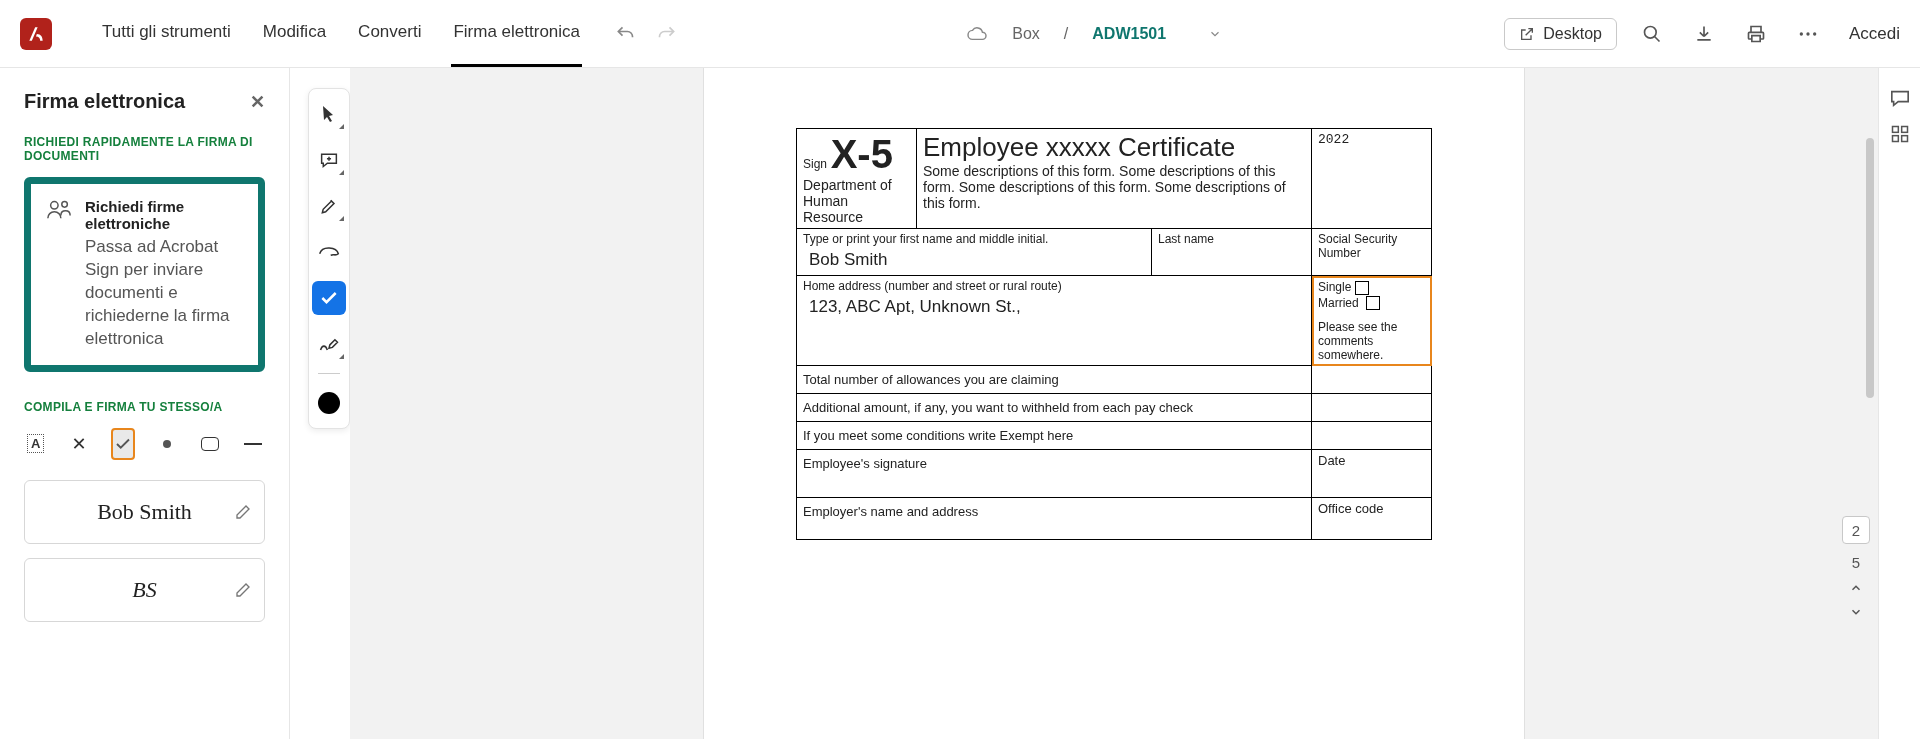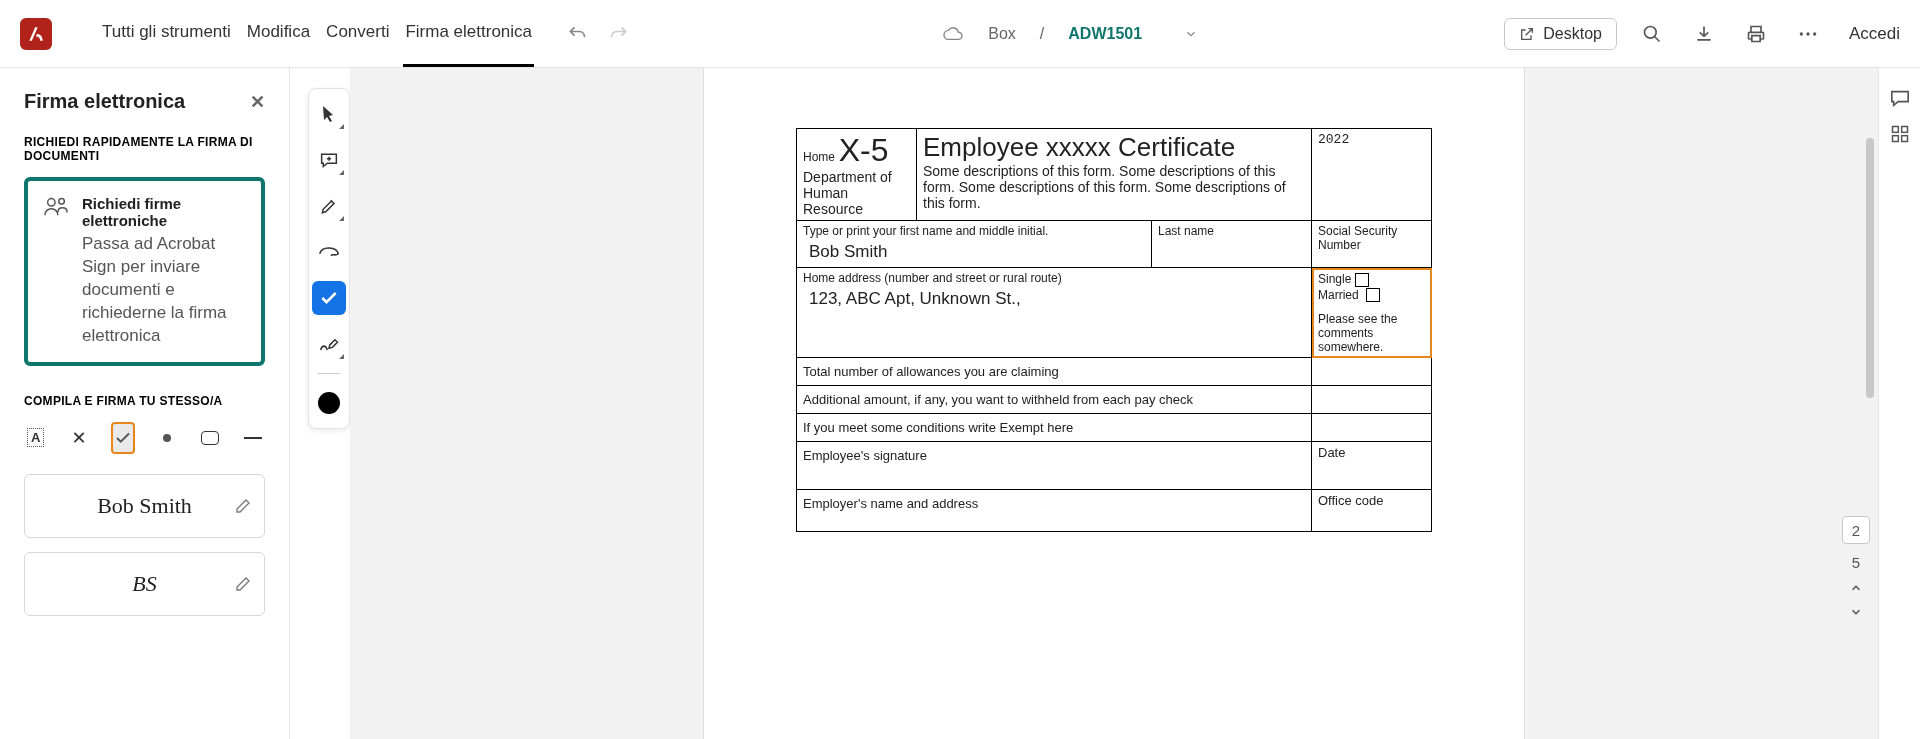--- a/index.html
+++ b/index.html
@@ -1,34 +1,34 @@
 <!DOCTYPE html>
 <html><head>
 <meta charset="utf-8">
 <style>
   html,body{margin:0;padding:0;font-family:"Segoe UI",Arial,sans-serif;color:#222;background:#fff;height:100%;}
   *{box-sizing:border-box;}
   
   .topbar{height:68px;border-bottom:1px solid #e6e6e6;display:flex;align-items:center;padding:0 20px;gap:8px;}
   .logo{width:32px;height:32px;background:#b1221b;border-radius:6px;display:flex;align-items:center;justify-content:center;color:#fff;font-weight:bold;font-style:italic;font-size:20px;}
-  .menu{display:flex;gap:12px;margin-left:40px;font-size:17px;color:#333;}
+  .menu{display:flex;gap:28px;margin-left:40px;font-size:17px;color:#333;}
   .menu > div{padding:22px 2px;cursor:pointer;}
   .menu > div.active{border-bottom:3px solid #000;}
   .iconbtn{width:34px;height:34px;border-radius:4px;display:flex;align-items:center;justify-content:center;color:#555;cursor:pointer;}
   .spacer{flex:1;}
   .breadcrumb{display:flex;align-items:center;gap:24px;font-size:16px;color:#666;}
   .breadcrumb .file{color:#0f766e;font-weight:600;}
   .desktopbtn{border:1px solid #c9c9c9;border-radius:6px;padding:6px 14px;display:flex;align-items:center;gap:8px;font-size:16px;color:#333;cursor:pointer;}
   .topright{display:flex;align-items:center;gap:18px;}
   
   .main{display:flex;height:calc(100% - 68px);}
   .leftpanel{width:290px;border-right:1px solid #e6e6e6;padding:22px 24px 10px 24px;overflow:auto;}
   .panelhead{display:flex;align-items:center;justify-content:space-between;font-size:20px;font-weight:600;margin-bottom:22px;}
-  .section-label{font-size:12px;letter-spacing:.3px;color:#000000;font-weight:600;margin-bottom:14px;}
-  .promo{border:4px solid #0f766e;border-radius:6px;padding:14px;display:flex;gap:12px;margin-bottom:28px;}
+  .section-label{font-size:12px;letter-spacing:.3px;color:#15803d;font-weight:600;margin-bottom:14px;}
+  .promo{border:7px solid #0f766e;border-radius:6px;padding:14px;display:flex;gap:12px;margin-bottom:28px;}
   .promo .pic{width:28px;flex:none;color:#555;font-size:20px;display:flex;align-items:flex-start;justify-content:center;}
   .promo .ttl{font-weight:600;font-size:15px;margin-bottom:4px;}
   .promo .desc{font-size:17px;color:#555;line-height:1.35;}
   .tools{display:flex;align-items:center;gap:20px;margin:12px 0 20px 0;color:#333;}
   .tool{width:32px;height:32px;display:flex;align-items:center;justify-content:center;cursor:pointer;border-radius:4px;}
   .tool.sel{border:2px solid #e8861c;background:#e9e9e9;}
   .sigbox{border:1px solid #d7d7d7;border-radius:6px;height:64px;display:flex;align-items:center;justify-content:center;position:relative;margin-bottom:14px;}
   .sigbox .edit{position:absolute;right:12px;top:50%;transform:translateY(-50%);color:#777;cursor:pointer;}
   .sig1{font-family:"Brush Script MT","Segoe Script",cursive;font-size:22px;}
   .sig2{font-family:"Brush Script MT","Segoe Script",cursive;font-style:italic;font-size:22px;text-align:center;}
@@ -36,21 +36,21 @@
   .floatbar{width:42px;background:#fff;border:1px solid #e3e3e3;border-radius:8px;margin:20px 0 0 18px;align-self:flex-start;box-shadow:0 2px 6px rgba(0,0,0,.08);display:flex;flex-direction:column;align-items:center;padding:8px 0;gap:12px;}
   .fbtn{width:34px;height:34px;border-radius:6px;display:flex;align-items:center;justify-content:center;color:#333;cursor:pointer;position:relative;}
   .fbtn.active{background:#1473e6;color:#fff;}
   .fbtn .dot{position:absolute;right:2px;bottom:2px;width:0;height:0;border-left:5px solid transparent;border-bottom:5px solid #666;}
   .colordot{width:22px;height:22px;background:#000;border-radius:50%;}
   
   .docwrap{flex:1;background:#f2f2f2;position:relative;overflow:auto;display:flex;justify-content:center;}
   .page{width:820px;background:#fff;margin:0;box-shadow:0 0 0 1px #e0e0e0;padding:60px 92px 150px 92px;position:relative;}
   table.form{width:100%;border-collapse:collapse;font-family:Arial,Helvetica,sans-serif;}
   table.form td{border:1px solid #000;vertical-align:top;padding:3px 6px;font-size:13px;}
-  .big{font-size:32px;font-weight:400;}
+  .big{font-size:40px;font-weight:700;}
   .yr{font-size:36px;font-weight:400;text-align:left;font-family:Liberation Mono, monospace;}
   .ftitle{font-size:26px;}
   .fdesc{font-size:14px;}
   .fld{font-size:12px;}
   .val{font-size:17px;padding:4px 2px 2px 6px;}
   .hl{outline:2px solid #e8861c;outline-offset:-2px;}
   .chk{display:inline-block;width:14px;height:14px;border:1.5px solid #000;vertical-align:middle;margin-left:4px;}
   
   .rightrail{width:42px;border-left:1px solid #e6e6e6;display:flex;flex-direction:column;align-items:center;gap:16px;padding-top:20px;color:#555;}
   .scrollthumb{position:absolute;right:4px;top:70px;width:8px;height:260px;background:#c8c8c8;border-radius:4px;}
@@ -232,21 +232,21 @@
         <div class="colordot"></div>
       </div>
   </div>
 
   <div class="docwrap">
     <div class="page">
       <table class="form">
         <tbody>
             <tr>
           <td rowspan="1" style="width:120px;">
-            <span class="fld">Home</span>
+            <span class="fld">Sign</span>
             <span class="big">X-5</span><br>
             <span style="font-size:14px;white-space:pre-line;">Department of
 Human Resource</span>
           </td>
           <td colspan="2">
             <div class="ftitle">Employee xxxxx Certificate</div>
             <div class="fdesc">Some descriptions of this form. Some descriptions of this form. Some descriptions of this form. Some descriptions of this form.</div>
           </td>
           <td class="yr" style="width:120px;">2022</td>
         </tr>

